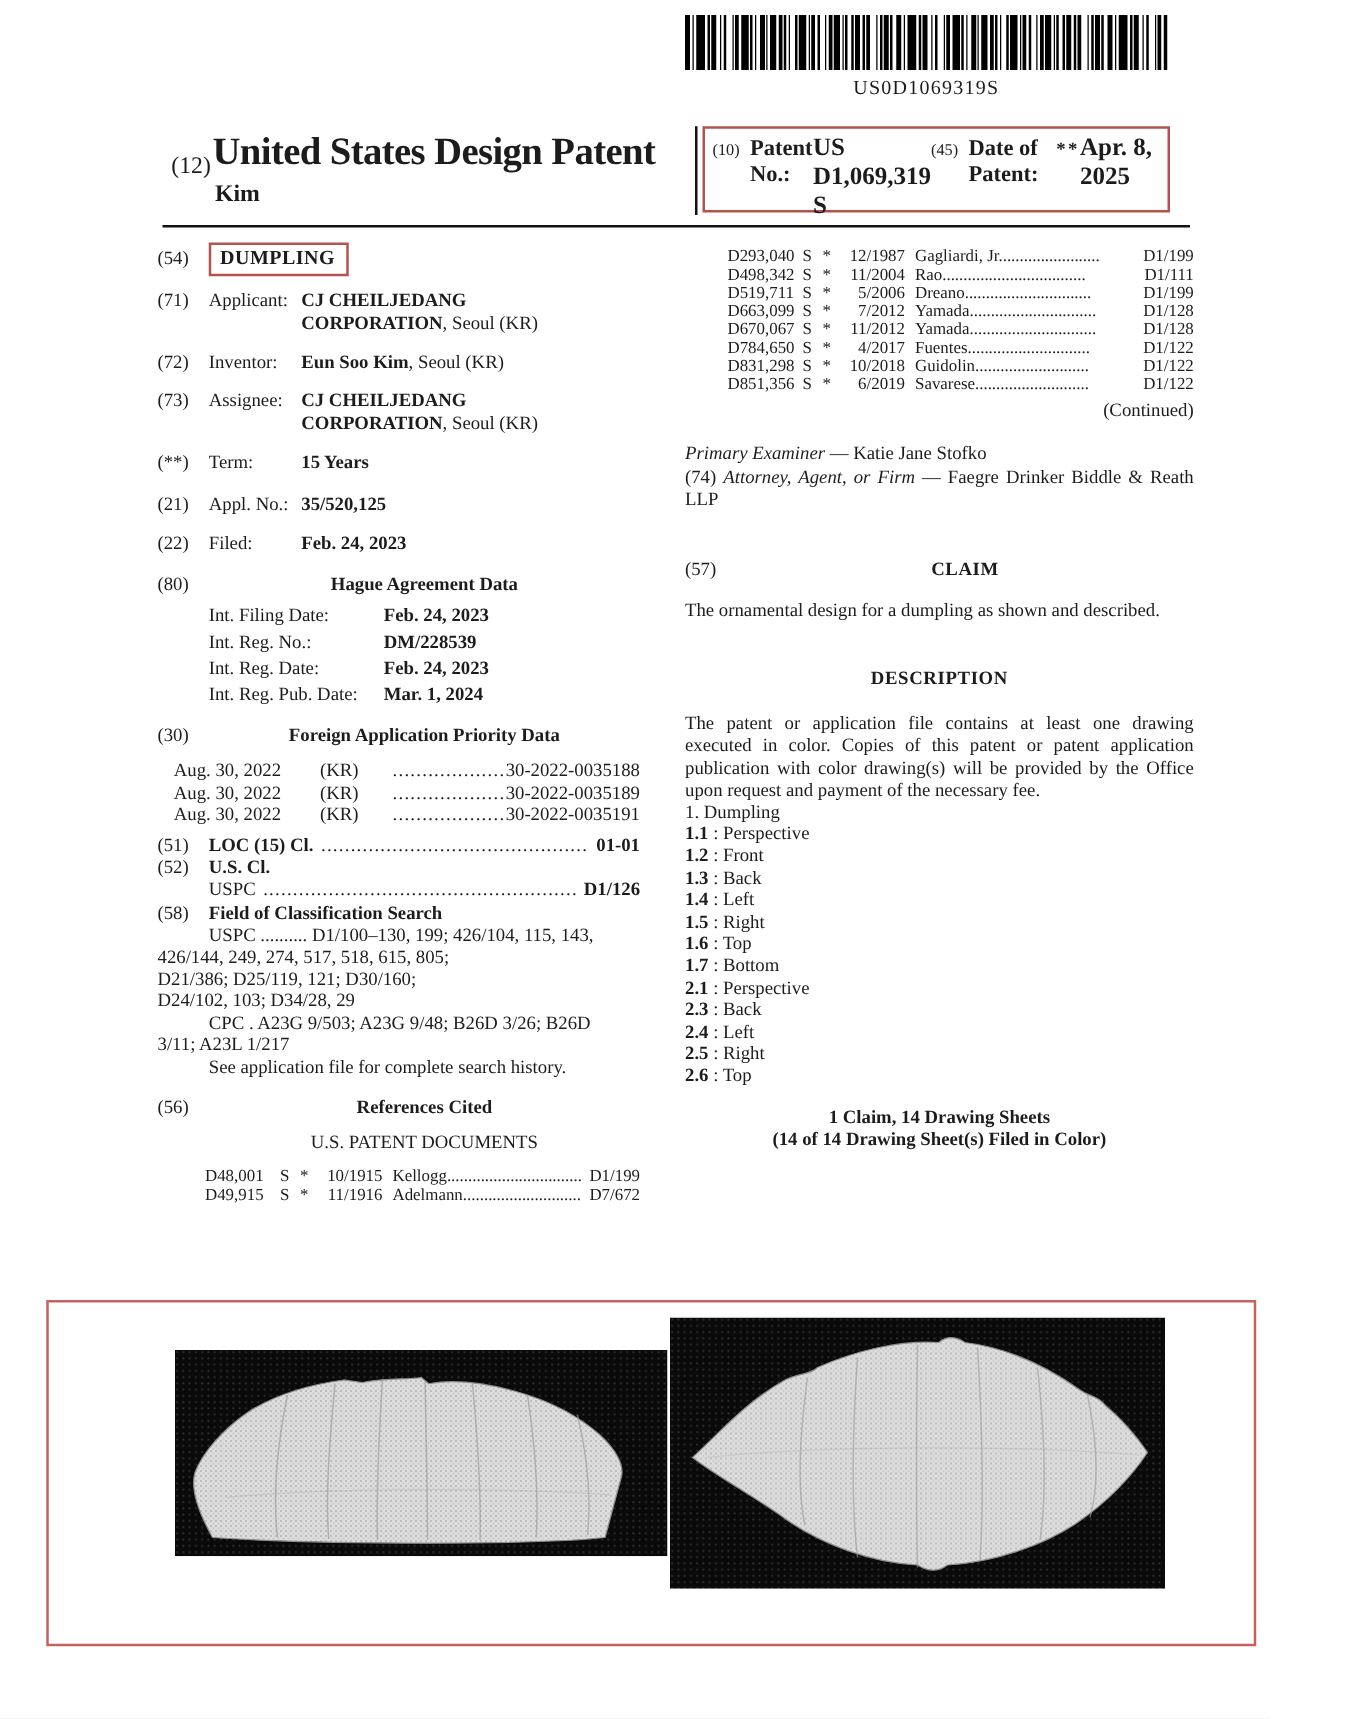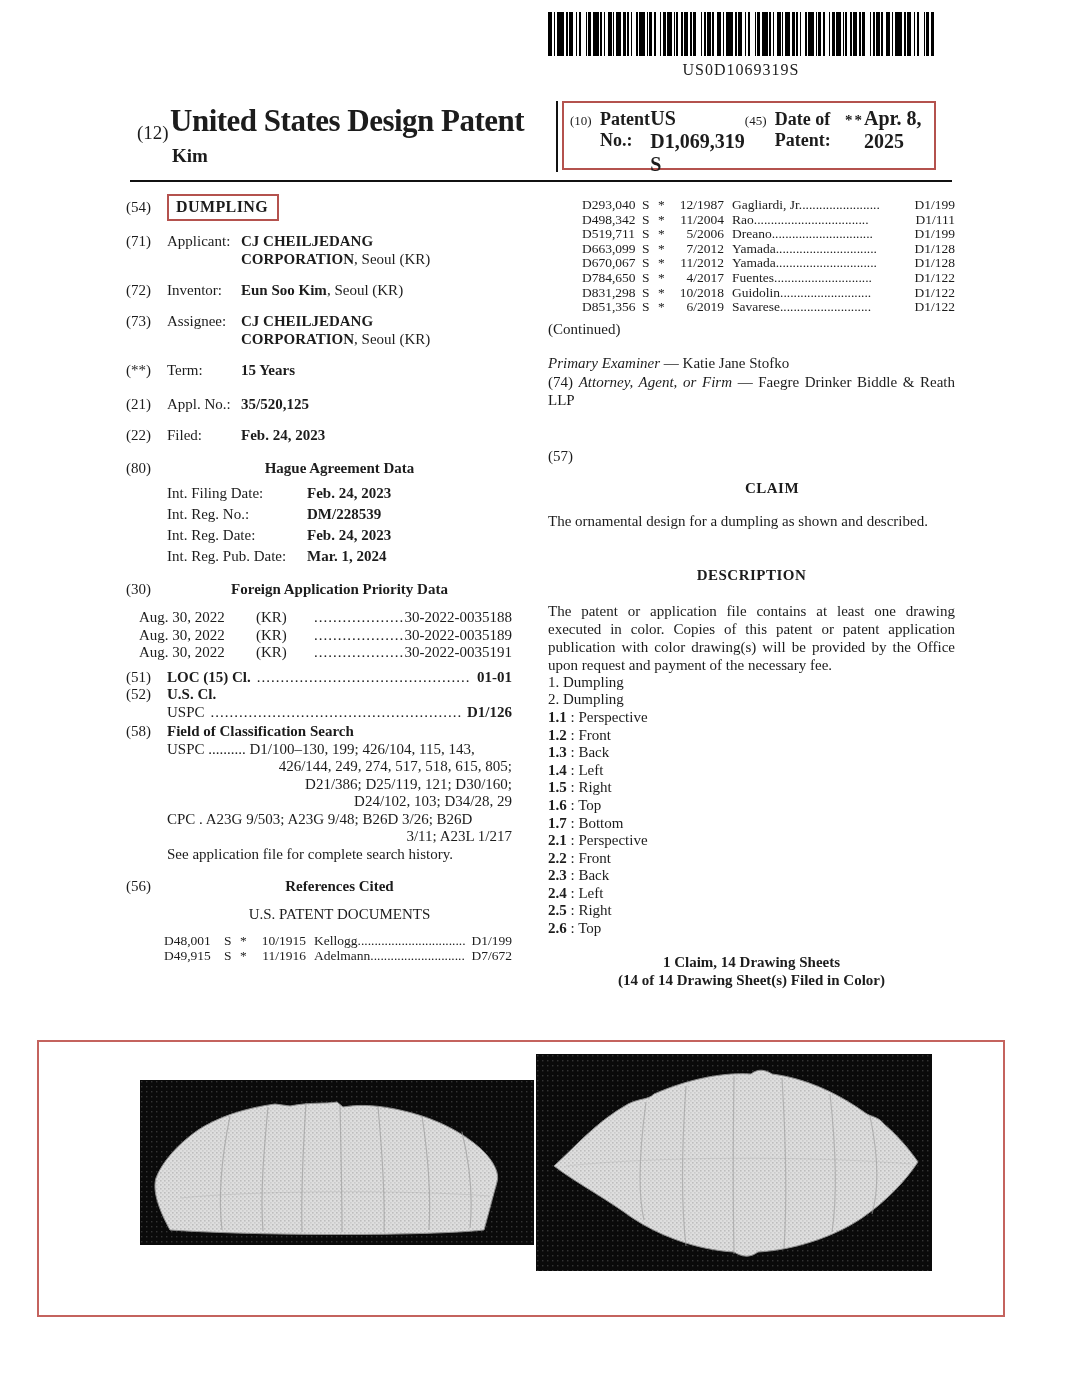--- a/index.html
+++ b/index.html
@@ -50,40 +50,40 @@
   .hague-row .hvl{font-weight:bold;}
 
   .for-row{display:flex;align-items:baseline;padding-left:13px;line-height:17.5px;}
   .for-row .fd{width:117px;flex:none;}
   .for-row .fc{width:58px;flex:none;}
   .for-row .fv{flex:none;}
 
   .dots{flex:1;overflow:hidden;white-space:nowrap;letter-spacing:1px;}
 
   .wrapline{padding-left:41px;line-height:17.5px;}
-  .rline{text-align:right;line-height:17.5px;}
+  .rline{line-height:17.5px;}
 
   
   .cite-rows{padding-left:38px;font-size:13.5px;line-height:14.6px;}
   .cite-row{display:flex;align-items:baseline;}
   .cite-row .c-no{width:60px;flex:none;}
   .cite-row .c-kind{width:16px;flex:none;}
   .cite-row .c-star{width:14px;flex:none;}
   .cite-row .c-date{width:52px;flex:none;text-align:right;margin-right:8px;}
   .cite-row .c-name{flex:none;text-align:right;}
   .cite-row .c-dots{flex:1;overflow:hidden;white-space:nowrap;}
   .cite-row .c-cls{flex:none;}
 
   
-  #continued{text-align:left;margin:5px 0 16px 0;}
+  #continued{text-align:right;margin:5px 0 16px 0;}
   #examiner-p{margin:0 0 1px 0;}
   #attorney-p{margin:0 0 38px 0;}
   .claim-head{display:flex;margin-bottom:15px;}
   .claim-head .num{width:41px;}
-  .claim-head .ch{flex:1;text-align:center;font-weight:bold;letter-spacing:0.5px;margin-top:32px;}
+  .claim-head .ch{flex:1;text-align:center;font-weight:bold;letter-spacing:0.5px;}
   #claim-text{margin:0 0 36px 0;}
   #desc-head{text-align:center;font-weight:bold;letter-spacing:0.5px;margin-bottom:18px;}
   #desc-para{margin:0;}
   .list-line{line-height:17.6px;}
   .view-row{line-height:17.6px;}
   #rc-footer{margin-top:15px;text-align:center;font-weight:bold;line-height:18px;}
 
   
   #figure-box{left:37px;top:1040px;width:968px;height:277px;border:2px solid var(--figure_red,#c4635e);box-sizing:border-box;}
   #fig-left{position:absolute;left:101px;top:38px;width:394px;height:165px;}
@@ -361,32 +361,30 @@
 
     <div class="claim-head">
       <span class="num">(57)</span>
       <span class="ch">CLAIM</span>
     </div>
     <p id="claim-text" class="just">The ornamental design for a dumpling as shown and described.</p>
 
     <div id="desc-head">DESCRIPTION</div>
     <p id="desc-para" class="just">The patent or application file contains at least one drawing executed in color. Copies of this patent or patent application publication with color drawing(s) will be provided by the Office upon request and payment of the necessary fee.</p>
     <div class="list-line">1. Dumpling</div>
-    <div class="list-line">2. Dumpling</div>
 
     <div>
       <div class="view-row"><span class="b">1.1</span> <span>:</span> <span>Perspective</span></div>
       <div class="view-row"><span class="b">1.2</span> <span>:</span> <span>Front</span></div>
       <div class="view-row"><span class="b">1.3</span> <span>:</span> <span>Back</span></div>
       <div class="view-row"><span class="b">1.4</span> <span>:</span> <span>Left</span></div>
       <div class="view-row"><span class="b">1.5</span> <span>:</span> <span>Right</span></div>
       <div class="view-row"><span class="b">1.6</span> <span>:</span> <span>Top</span></div>
       <div class="view-row"><span class="b">1.7</span> <span>:</span> <span>Bottom</span></div>
       <div class="view-row"><span class="b">2.1</span> <span>:</span> <span>Perspective</span></div>
-      <div class="view-row"><span class="b">2.2</span> <span>:</span> <span>Front</span></div>
       <div class="view-row"><span class="b">2.3</span> <span>:</span> <span>Back</span></div>
       <div class="view-row"><span class="b">2.4</span> <span>:</span> <span>Left</span></div>
       <div class="view-row"><span class="b">2.5</span> <span>:</span> <span>Right</span></div>
       <div class="view-row"><span class="b">2.6</span> <span>:</span> <span>Top</span></div>
     </div>
 
     <div id="rc-footer">
       <div>1 Claim, 14 Drawing Sheets</div>
       <div>(14 of 14 Drawing Sheet(s) Filed in Color)</div>
     </div>

